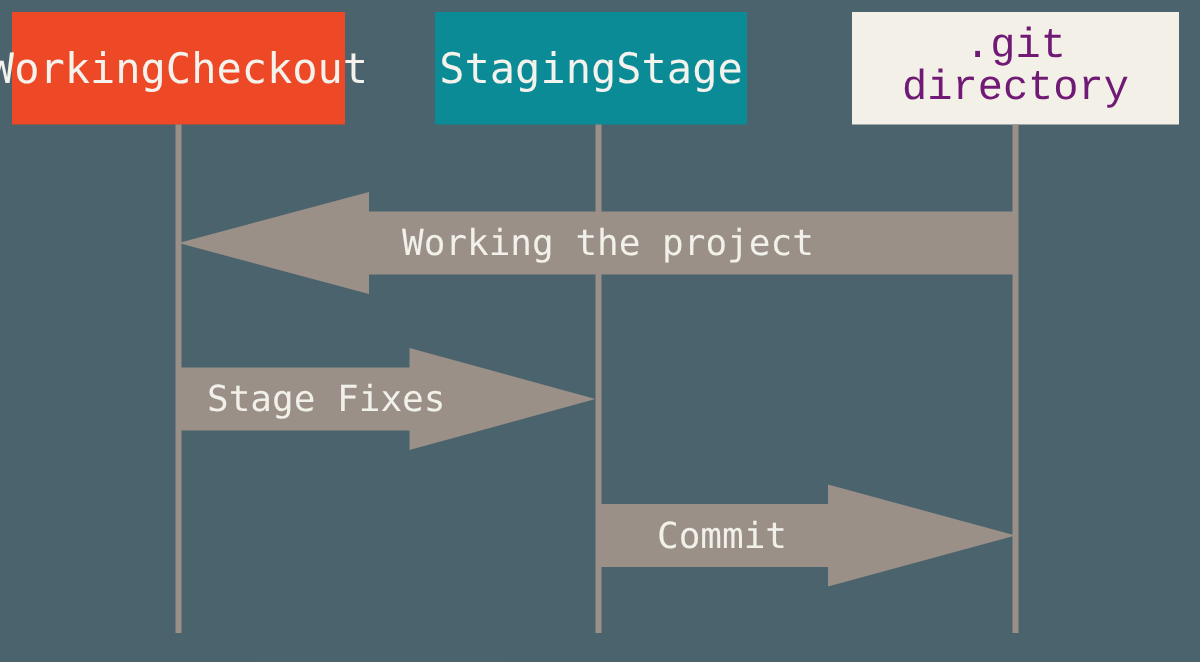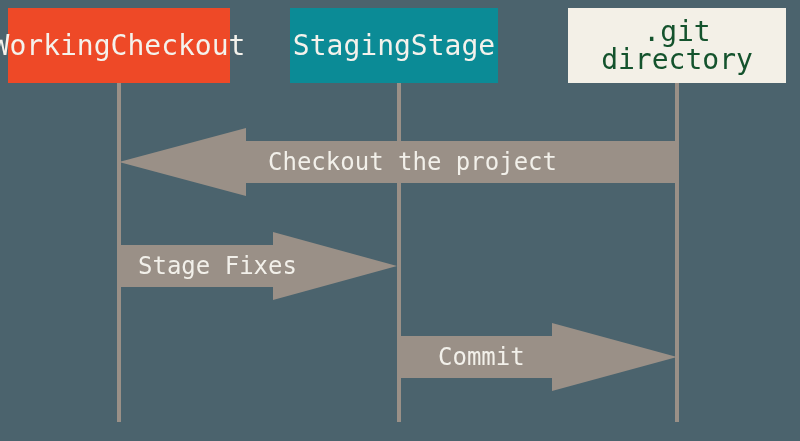--- a/index.html
+++ b/index.html
@@ -13,21 +13,21 @@
   .col-box{
     position:absolute;
     top:8px;height:75px;
     display:flex;flex-direction:row;
     align-items:center;justify-content:center;
     font-size:28px;line-height:28px;
     text-align:center;
   }
   .box-working   {left:8px;  width:222px; background:#ee4927; color:#f4f2ec;}
   .box-staging   {left:290px;width:208px; background:#0b8b96; color:#f4f2ec;}
-  .box-gitdir    {left:568px;width:218px; background:#f3f0e7; color:#14532d;}
+  .box-gitdir    {left:568px;width:218px; background:#f3f0e7; color:#701a75;font-family:Liberation Mono, monospace;}
   .lifeline{
     position:absolute;
     top:83px;height:339px;width:4px;
     background:#9a9087;
   }
   .line-working{left:117px;}
   .line-staging{left:397px;}
   .line-gitdir {left:675px;}
   .arrow{
     position:absolute;
@@ -66,21 +66,21 @@
   </div>
 
   <div class="lifeline line-working"></div>
   <div class="lifeline line-staging"></div>
   <div class="lifeline line-gitdir"></div>
 
   <div class="arrow arrow-checkout">
     <svg width="558" height="68" viewBox="0 0 558 68">
       <polygon class="shape" points="0,34 127,0 127,13 558,13 558,55 127,55 127,68"></polygon>
     </svg>
-    <span class="arrow-label">Checkout the project</span>
+    <span class="arrow-label">Working the project</span>
   </div>
 
   <div class="arrow arrow-commit">
     <svg width="279" height="68" viewBox="0 0 279 68">
       <polygon class="shape" points="0,13 154,13 154,0 279,34 154,68 154,55 0,55"></polygon>
     </svg>
     <span class="arrow-label">Commit</span>
   </div>
 
   <div class="arrow arrow-stage">

